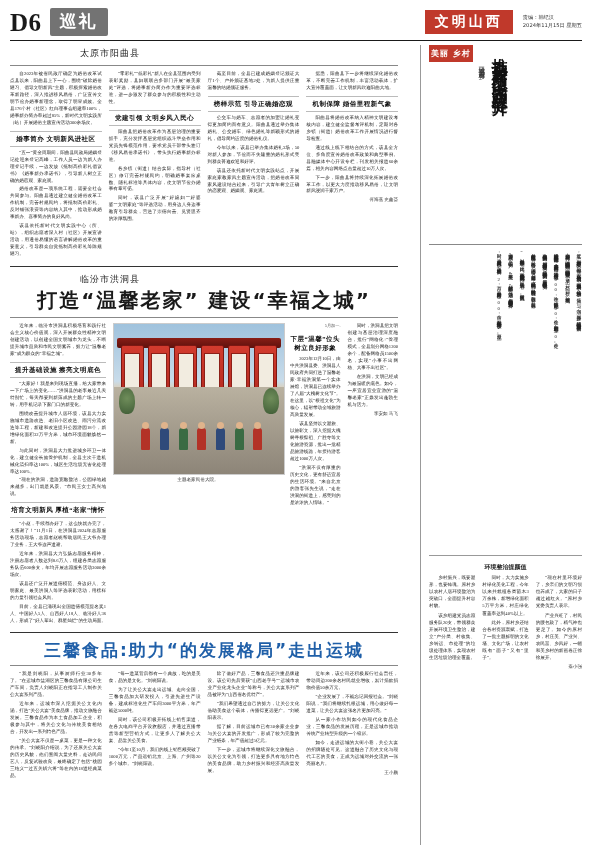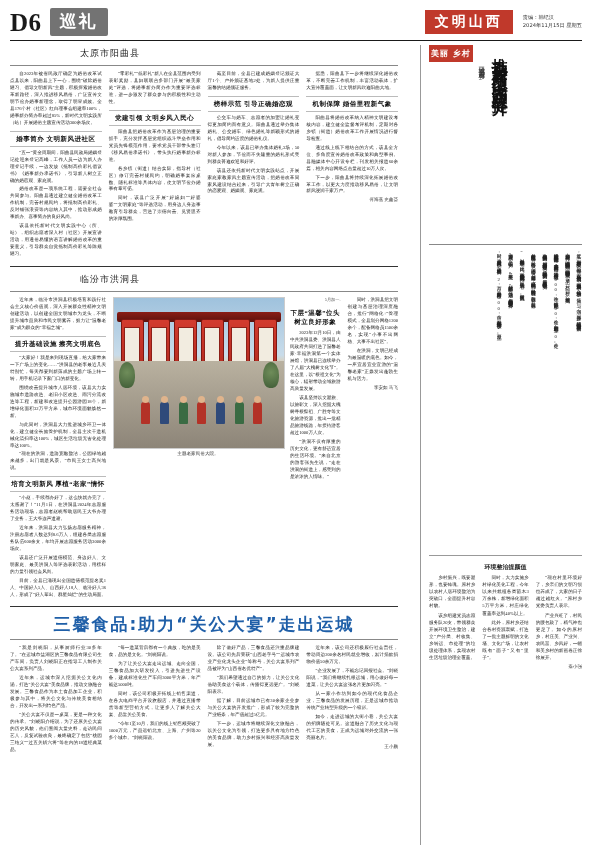--- a/index.html
+++ b/index.html
@@ -382,20 +382,21 @@
             <p>通过线上线下相结合的方式，该县全方位、多角度宣传婚俗改革政策和典型事例。县融媒体中心开设专栏，刊发相关报道60余篇，相关内容网络点击量超过10万人次。</p>
             <p>下一步，阳曲县将持续深化拓展婚俗改革工作，以更大力度推动移风易俗，让文明新风浸润千家万户。</p>
             <div class="byline">何海燕  史鑫荟</div>
           </div>
 
         </div>
       </div>
 
       <div class="bottom-article" style="margin-top:6px;">
         <div class="kicker left-align">临汾市洪洞县</div>
+        <div class="headline-2">打造“温馨老家” 建设“幸福之城”</div>
         <hr class="rule">
 
         <div class="cols">
 
           <div class="col" style="flex:0 0 96px;">
             <p>近年来，临汾市洪洞县积极培育和践行社会主义核心价值观，深入开展群众性精神文明创建活动，以创建全国文明城市为龙头，不断提升城市品质和市民文明素养，努力让“温馨老家”成为群众的“幸福之城”。</p>
             <div class="subhead boxed">提升基础设施  擦亮文明底色</div>
             <p>“大家好！我是来到现场直播，给大家带来一下广场上的变化……”洪洞县的老李最近几天特别忙，每天都要到新落成的主题广场上转一转，用手机记录下家门口的新变化。</p>
             <p>围绕改善提升城市人居环境，该县大力实施城市道路改造、老旧小区改造、雨污分流改造等工程，新建和改造提升公园游园18个，新增绿化面积32万平方米，城市环境面貌焕然一新。</p>
             <p>与此同时，洪洞县大力推进城乡环卫一体化，建立健全长效管护机制，全县主次干道机械化清扫率达100%，城区生活垃圾无害化处理率达100%。</p>
@@ -443,21 +444,21 @@
           <div class="col">
             <p>同时，洪洞县把文明创建与基层治理深度融合，推行“网格化+”管理模式，全县划分网格1200余个，配备网格员1500余名，实现“小事不出网格、大事不出社区”。</p>
             <p>在洪洞，文明已经成为最温暖的底色。如今，一座宜居宜业宜游的“温馨老家”正焕发出蓬勃生机与活力。</p>
             <div class="byline">李安如  马飞</div>
           </div>
 
         </div>
       </div>
 
       <div class="bottom-article">
-        <div class="headline-3">三馨食品:助力“关公大宴”走出运城</div>
+        <div class="headline-3">三馨食品:助力“的发展格局”走出运城</div>
         <hr class="rule">
         <div class="cols">
           <div class="col">
             <p>“我是刘晓阳，从事厨师行业30多年了。”在运城市盐湖区的三馨食品有限公司生产车间，负责人刘晓阳正在指导工人制作关公大宴系列产品。</p>
             <p>近年来，运城市深入挖掘关公文化内涵，打造“关公大宴”美食品牌，推动文旅融合发展。三馨食品作为本土食品加工企业，积极参与其中，将关公文化与传统美食相结合，开发出一系列特色产品。</p>
             <p>“关公大宴不仅是一桌菜，更是一种文化的传承。”刘晓阳介绍说，为了还原关公大宴的历史风貌，他们查阅大量史料，走访民间艺人，反复试验改良，最终确定了包括“桃园三结义”“过五关斩六将”等在内的18道经典菜品。</p>
           </div>
           <div class="col">
             <p>“每一道菜背后都有一个典故，吃的是美食，品的是文化。”刘晓阳说。</p>
             <p>为了让关公大宴走出运城、走向全国，三馨食品加大研发投入，引进先进生产设备，建成标准化生产车间3000平方米，年产能达5000吨。</p>

